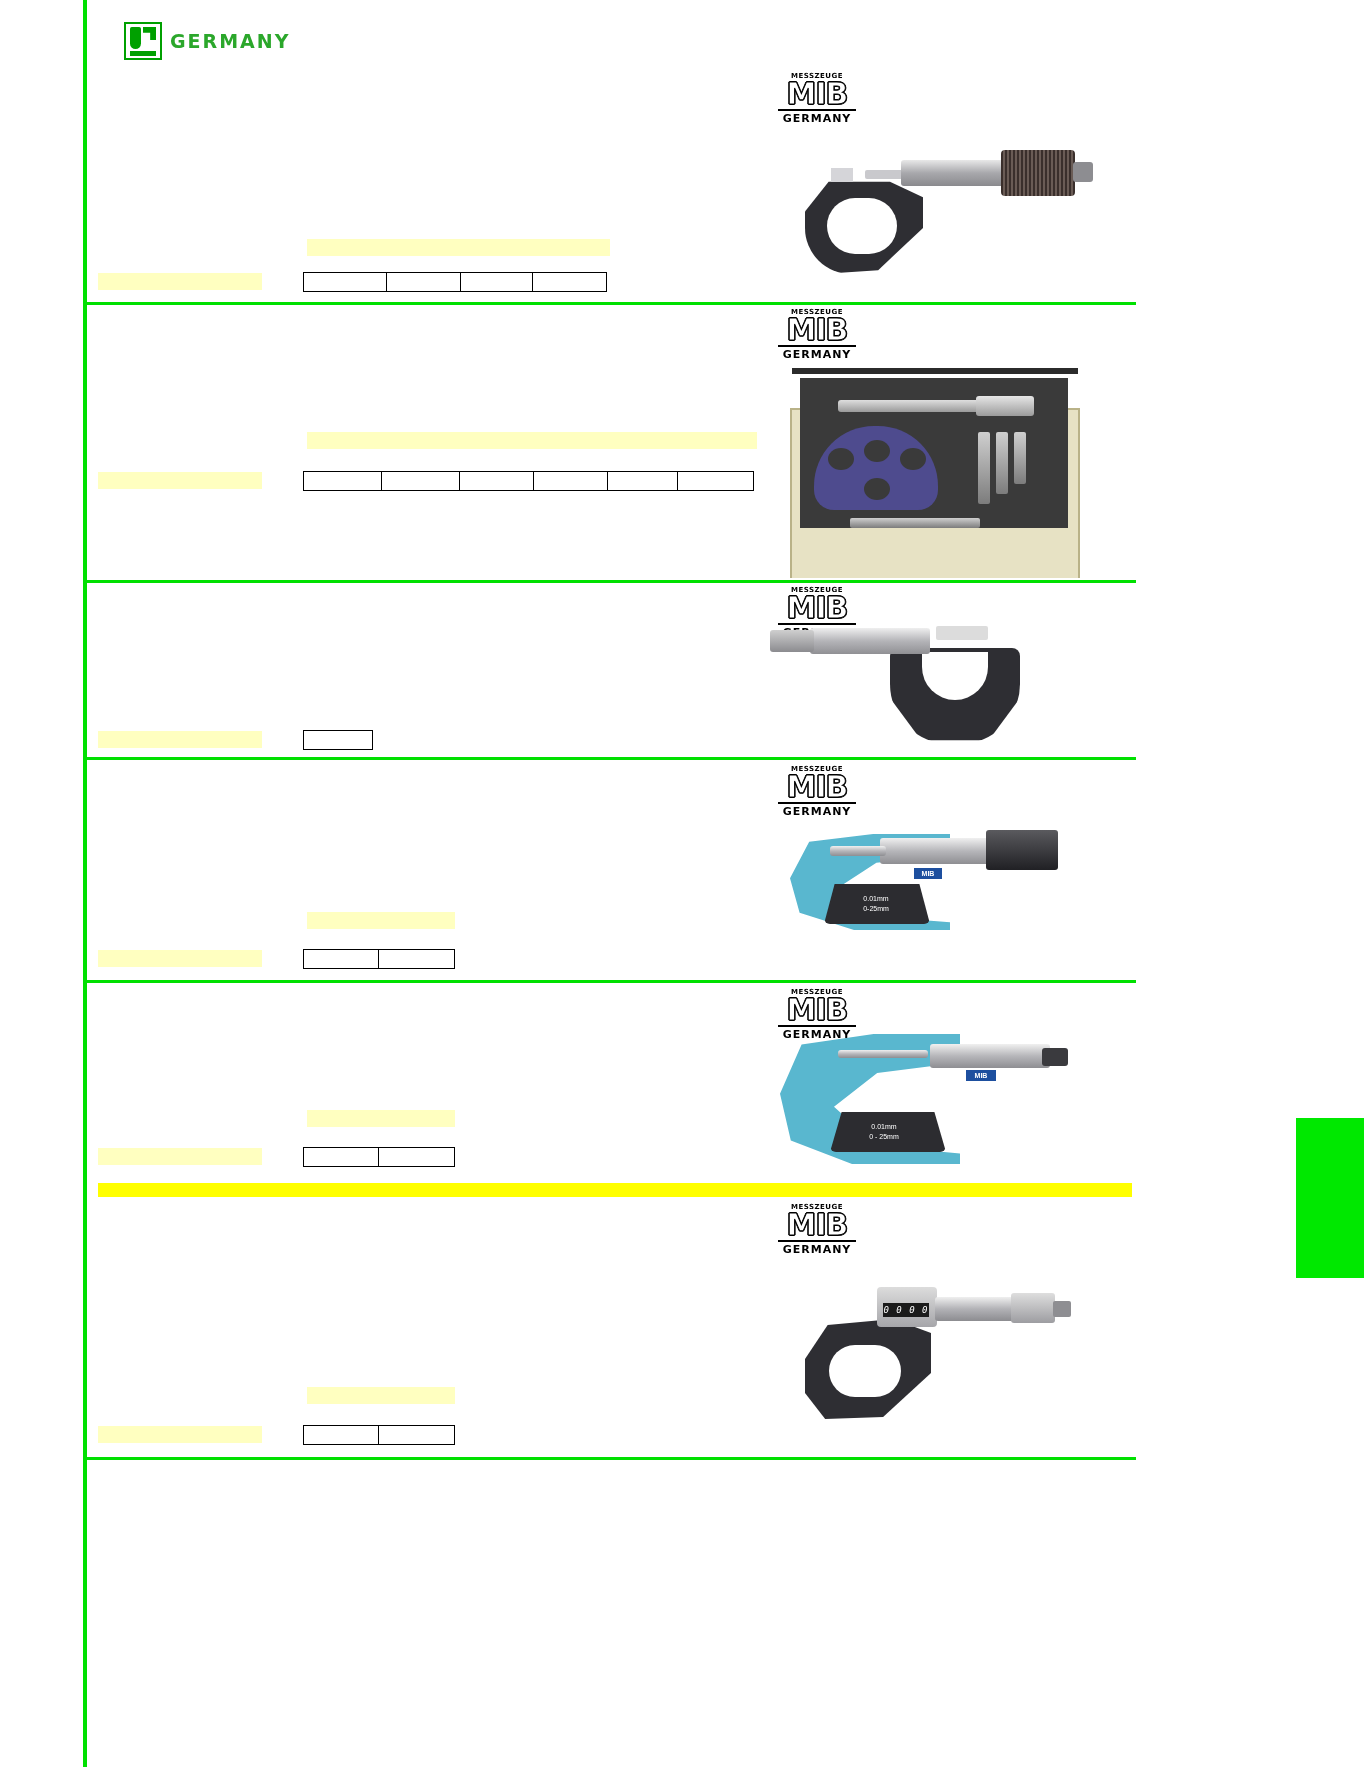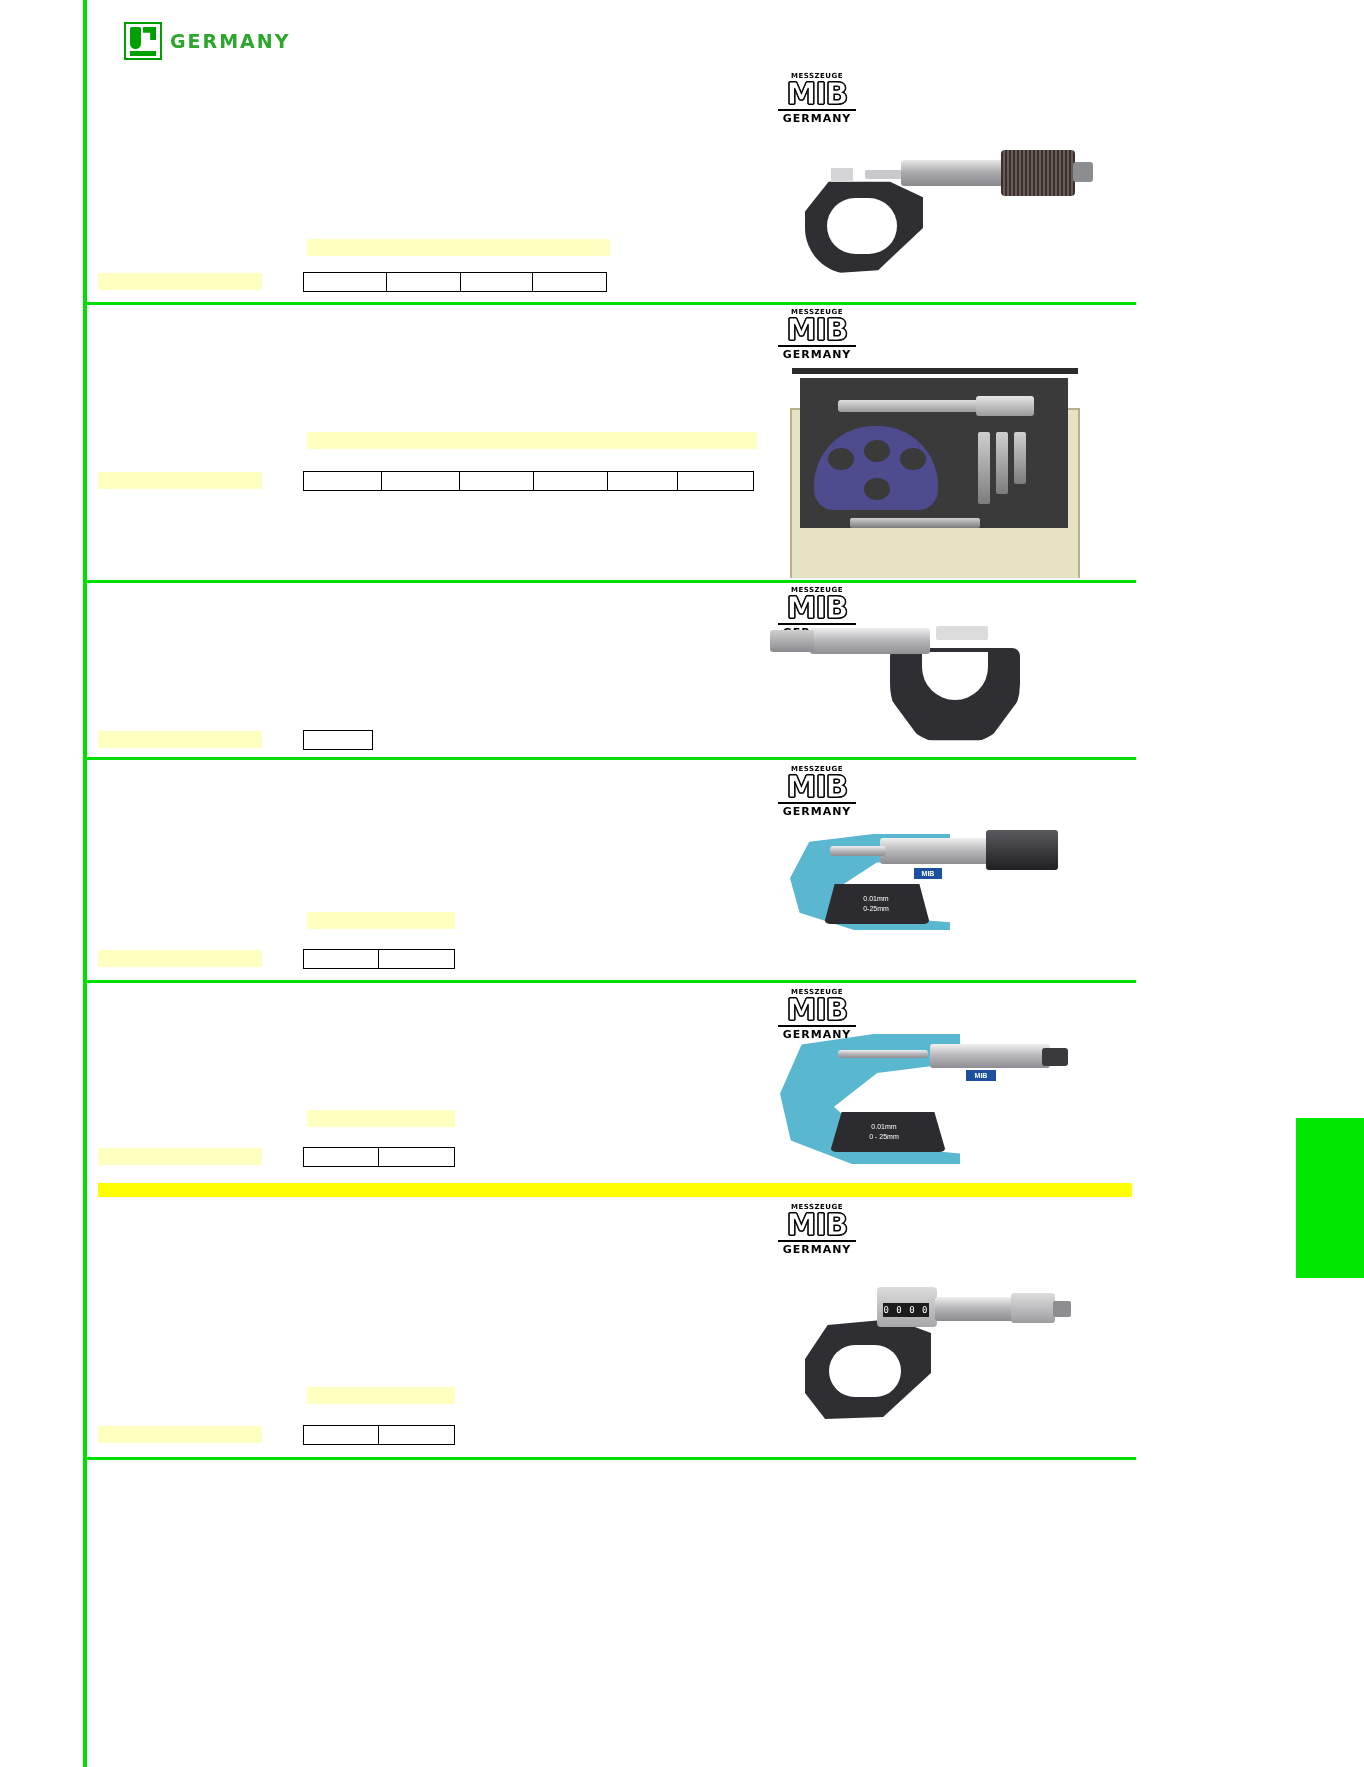--- a/index.html
+++ b/index.html
@@ -618,21 +618,21 @@
 
   <div class="yellow-band" style="top:1183px; width:1034px;"></div>
 
   <div class="mib" style="left:770px; top:1203px;">
     <div class="mib-top">MESSZEUGE</div>
     <div class="mib-big">MIB</div>
     <div class="mib-rule"></div>
     <div class="mib-bot">GERMANY</div>
   </div>
 
-  <div class="photo" style="left:805px; top:1275px; width:300px; height:160px;">
+  <div class="photo" style="left:805px; top:1275px; width:300px; height:160px;font-style:italic;">
     <div class="mic6-frame"></div>
     <div class="mic6-inner"></div>
     <div class="mic6-label">
       <div>0.01mm</div>
       <div>0-25mm</div>
     </div>
     <div class="mic6-counter"></div>
     <div class="mic6-digits">0 0 0 0</div>
     <div class="mic6-barrel"></div>
     <div class="mic6-thimble"></div>

